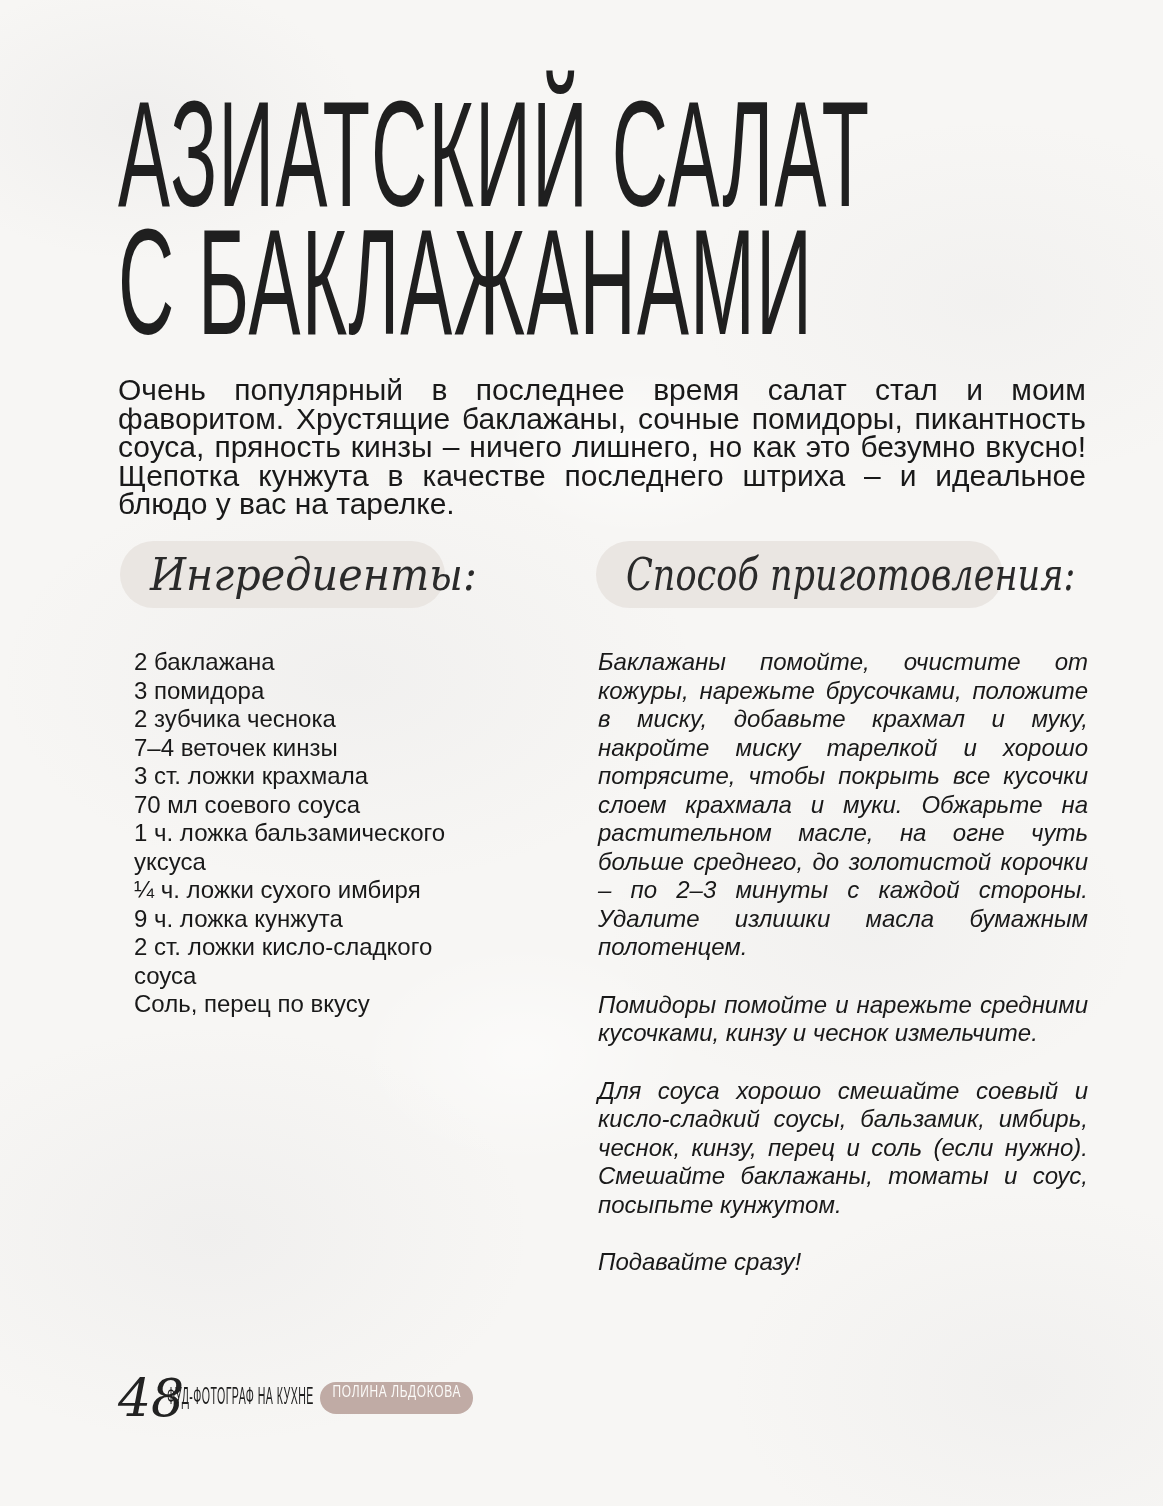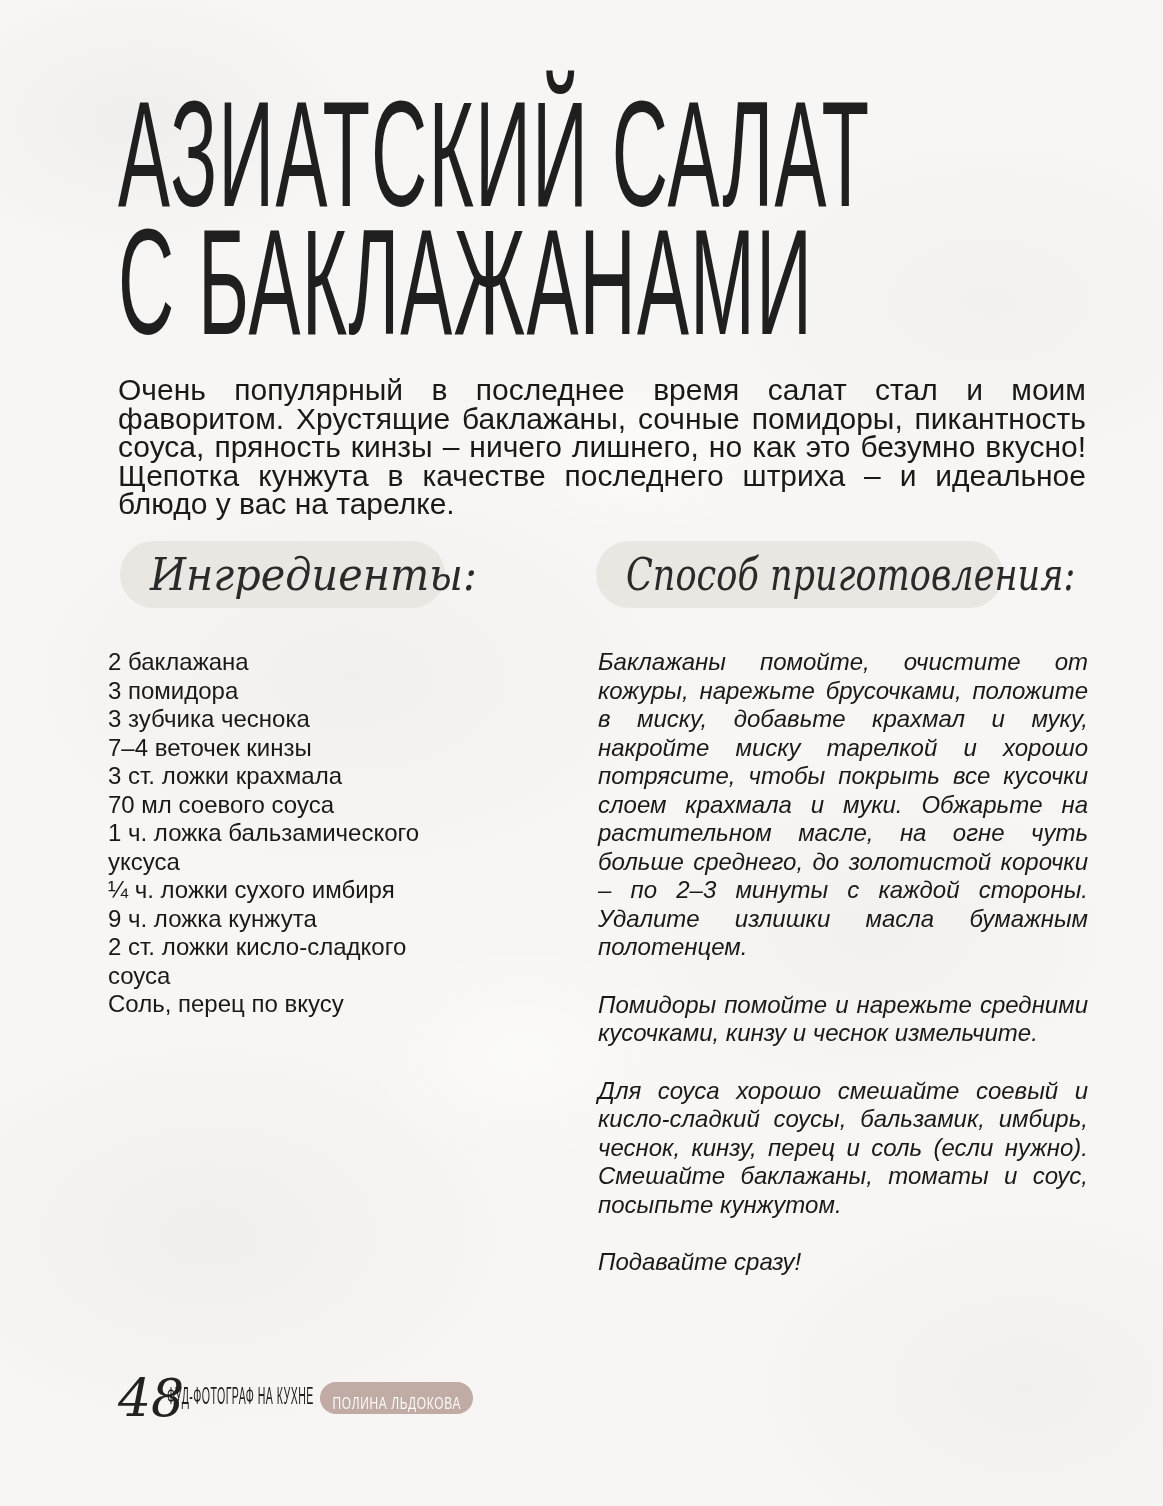--- a/index.html
+++ b/index.html
@@ -59,21 +59,21 @@
   .script{
     font-family:"DejaVu Serif", serif;
     font-style:italic;font-weight:normal;
     font-size:45px;color:#2a2a2a;
     white-space:nowrap;
   }
   .pill-method .script{transform:scaleX(0.78);transform-origin:left center;}
   .pill-ingredients .script{transform:scaleX(0.92);transform-origin:left center;}
   
   .ing-list{
-    position:absolute;left:108px;top:648px;width:345px;
+    position:absolute;left:134px;top:648px;width:345px;
     font-size:24px;line-height:28.5px;color:#191919;
   }
   
   .method-paragraphs{
     position:absolute;left:598px;top:648px;width:490px;
     font-size:24px;line-height:28.5px;color:#191919;
   }
   .method-paragraphs p{
     text-align:justify;
     margin-bottom:29px;
@@ -91,21 +91,21 @@
   .book-title{
     display:inline-block;
     font-size:23px;letter-spacing:1px;color:#1d1d1d;
     white-space:nowrap;
     transform:scaleX(0.46);transform-origin:left center;
   }
   .author-badge{
     position:absolute;left:320px;top:1382px;width:153px;height:32px;
     background:var(--author_pill_bg);
     border-radius:16px;
-    display:flex;align-items:flex-end;justify-content:center;
+    display:flex;align-items:flex-start;justify-content:center;
     overflow:hidden;
   }
   .author-badge span{
     font-size:17px;letter-spacing:1px;color:var(--author_text);
     white-space:nowrap;
     transform:scaleX(0.7);transform-origin:center center;
   }
 </style>
 </head>
 <body>
@@ -122,21 +122,21 @@
   <div class="pill pill-ingredients">
     <span class="script">Ингредиенты:</span>
   </div>
 
   <div class="ing-list">
 
       <div class="ing-item">2 баклажана</div>
 
       <div class="ing-item">3 помидора</div>
 
-      <div class="ing-item">3 зубчика чеснока</div>
+      <div class="ing-item">2 зубчика чеснока</div>
 
       <div class="ing-item">7–4 веточек кинзы</div>
 
       <div class="ing-item">3 ст. ложки крахмала</div>
 
 
       <div class="ing-item">70 мл соевого соуса</div>
 
       <div class="ing-item">1 ч. ложка бальзамического уксуса</div>
 

